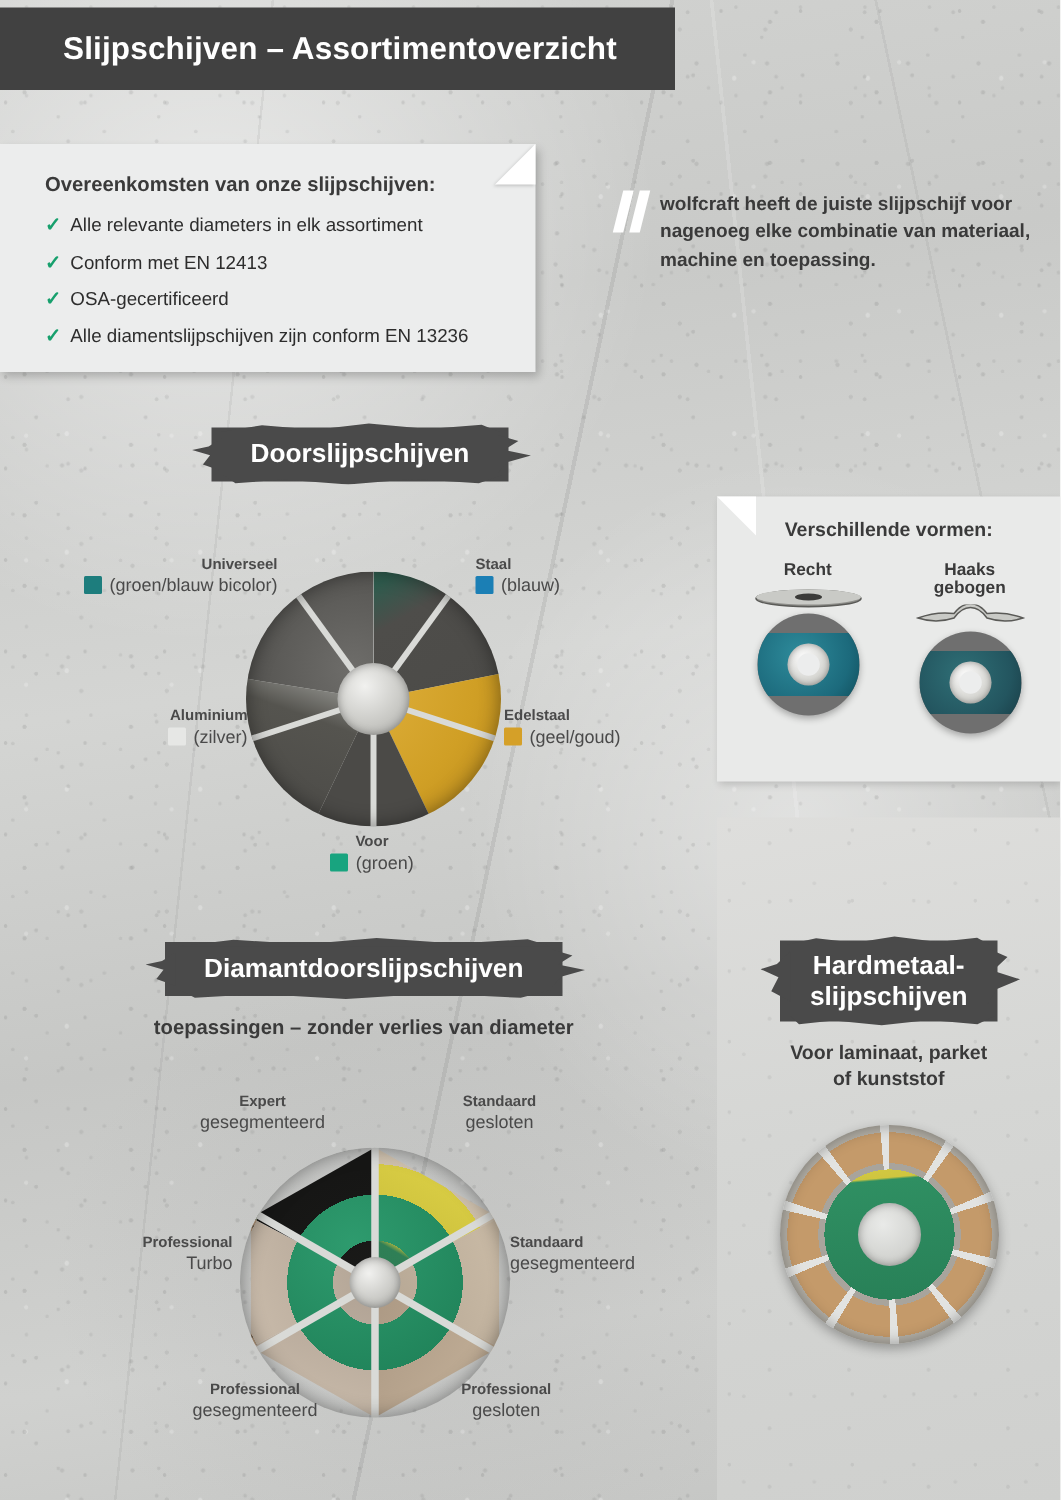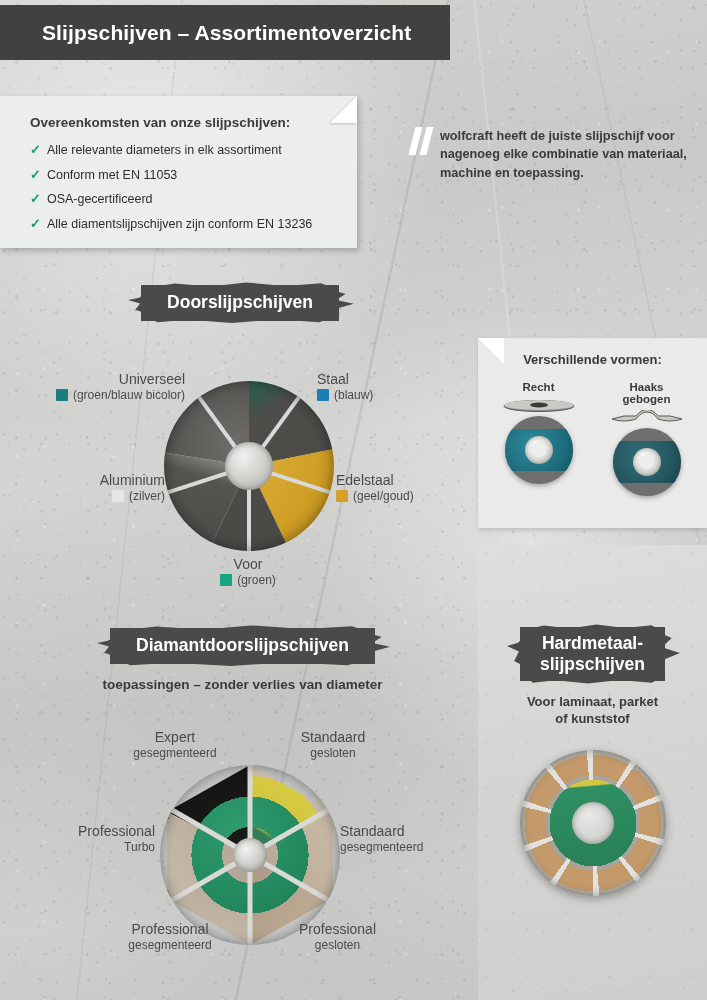--- a/index.html
+++ b/index.html
@@ -114,21 +114,21 @@
     background: #ffffff; transform: skewX(-14deg);
     margin-right: 4px;
   }
   #quote .qtext {
     font-size: 12.7px; font-weight: bold; color: #3a3a3a;
     line-height: 1.45; padding-top: 1px;
   }
 
   
   #shapes-panel {
-    left: 478px; top: 338px; width: 229px; height: 190px;
+    left: 478px; top: 331px; width: 229px; height: 190px;
     background: #e9eae9;
     box-shadow: 1px 2px 5px rgba(0,0,0,.16);
     z-index: 5;
   }
   #shapes-panel .corner {
     position: absolute; left: 0; top: 0;
     width: 0; height: 0; border-style: solid;
     border-width: 26px 0 0 26px;
     border-color: #ffffff transparent transparent transparent;
   }
@@ -197,21 +197,21 @@
 
   .section-head { text-align: center; }
   .section-sub {
     font-size: 13.5px; font-weight: bold; color: #3a3a3a;
     margin-top: 12px; line-height: 1.33; text-align: center;
   }
 
   
   .lbl { position: absolute; z-index: 5; }
   .lbl .lbl-main {
-    font-size: 14px; font-weight: normal; color: #4a4a4a; white-space: nowrap;
+    font-size: 10px; font-weight: bold; color: #4a4a4a; white-space: nowrap;
   }
   .lbl .lbl-sub {
     font-size: 12px; color: #4a4a4a; white-space: nowrap;
     display: flex; align-items: center; gap: 5px; margin-top: 1px;
   }
   .lbl.right { text-align: right; }
   .lbl.right .lbl-sub { justify-content: flex-end; }
   .lbl.center { text-align: center; }
   .lbl.center .lbl-sub { justify-content: center; }
   .sw {
@@ -285,21 +285,21 @@
     <span class="corner"></span>
     <div class="card-inner">
       <h2>Overeenkomsten van onze slijpschijven:</h2>
       <ul>
         <li>
           <span class="tick">✓</span>
           <span>Alle relevante diameters in elk assortiment</span>
         </li>
         <li>
           <span class="tick">✓</span>
-          <span>Conform met EN 11053</span>
+          <span>Conform met EN 12413</span>
         </li>
         <li>
           <span class="tick">✓</span>
           <span>OSA-gecertificeerd</span>
         </li>
         <li>
           <span class="tick">✓</span>
           <span>Alle diamentslijpschijven zijn conform EN 13236</span>
         </li>
       </ul>

